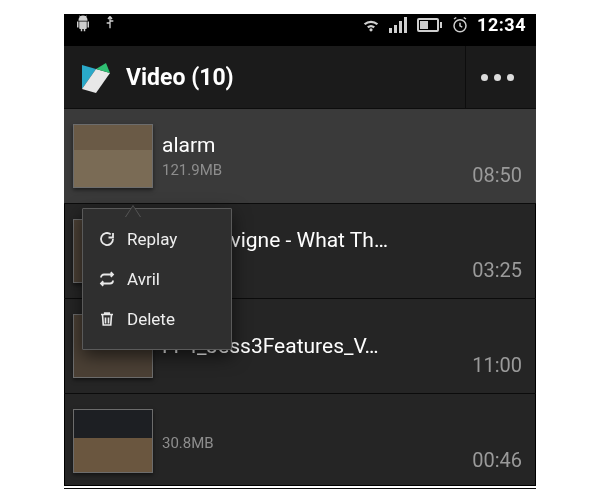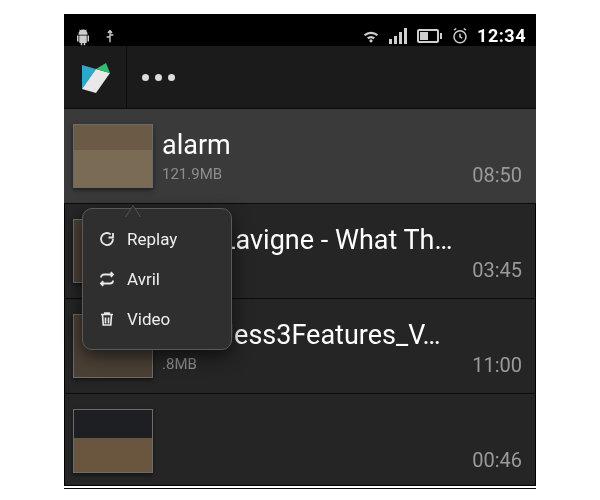--- a/index.html
+++ b/index.html
@@ -1,44 +1,44 @@
 <!DOCTYPE html>
 <html><head>
 <meta charset="utf-8">
 <style>
   html,body{margin:0;padding:0;width:600px;height:500px;background:#fff;font-family:Roboto,Arial,Helvetica,sans-serif;overflow:hidden}
   .stage{position:relative;width:600px;height:500px;background:#fff}
   .phone{position:absolute;left:64px;top:14px;width:472px;height:472px;background:#252525;color:#fff;box-shadow:0 0 0 1px #000 inset}
   
-  .status-bar{height:32px;background:#000;display:flex;align-items:flex-end;justify-content:space-between;padding:0 10px;font-size:15px}
+  .status-bar{height:32px;background:#000;display:flex;align-items:flex-start;justify-content:space-between;padding:0 10px;font-size:15px}
   .status-left,.status-right{display:flex;align-items:center;gap:10px}
   .status-right{gap:8px}
   .clock{font-weight:700;font-size:18px;letter-spacing:.5px}
   .ic{display:inline-flex;align-items:center;justify-content:center}
   .ic svg{display:block}
   
   .header{height:62px;background:#1b1b1b;display:flex;align-items:center;padding:0 8px;border-bottom:1px solid #0d0d0d}
   .logo{width:36px;height:36px;position:relative;margin-right:14px;margin-left:4px}
   .title{font-size:23px;font-weight:700;color:#fff;flex:1}
   .overflow{width:62px;height:62px;border-left:1px solid #0d0d0d;display:flex;align-items:center;justify-content:center;gap:6px}
   .overflow span{width:7px;height:7px;border-radius:50%;background:#dcdcdc;display:block}
   
   .list{}
   .row{display:flex;align-items:center;height:94px;border-bottom:1px solid #0b0b0b;padding-right:14px}
   .row.sel{background:#3a3a3a}
   .thumb-wrap{width:98px;display:flex;justify-content:center}
   .thumb{width:78px;height:62px;background:#4b4035;border:1px solid #6c6c6c;box-shadow:0 2px 4px rgba(0,0,0,.5)}
   .t1{background:linear-gradient(to bottom,#6a5a46 0%,#6a5a46 40%,#7a6b55 40%,#7a6b55 100%)}
   .t4{background:linear-gradient(to bottom,#1d1f23 0%,#1d1f23 45%,#6a563f 45%,#6a563f 100%)}
   .col{flex:1;min-width:0}
-  .name{font-size:27px;color:#fefefe;white-space:nowrap;overflow:hidden;text-overflow:ellipsis}
+  .name{font-size:21px;color:#fefefe;white-space:nowrap;overflow:hidden;text-overflow:ellipsis}
   .size{font-size:15px;color:#8d8d8d;margin-top:4px}
   .dur{font-size:20px;color:#9a9a9a;align-self:flex-end;margin-bottom:16px}
   
-  .popover{position:absolute;left:18px;top:194px;width:148px;background:#2f2f2f;border:1px solid #5a5a5a;border-radius:10px;box-shadow:0 6px 18px rgba(0,0,0,.6);padding:10px 0}
+  .popover{position:absolute;left:18px;top:194px;width:148px;background:#2f2f2f;border:1px solid #5a5a5a;border-radius:1px;box-shadow:0 6px 18px rgba(0,0,0,.6);padding:10px 0}
   .popover::before{content:"";position:absolute;left:42px;top:-12px;border:8px solid transparent;border-bottom:12px solid #5a5a5a}
   .popover::after{content:"";position:absolute;left:43px;top:-10px;border:7px solid transparent;border-bottom:11px solid #2f2f2f}
   .popover .item{display:flex;align-items:center;gap:10px;height:40px;padding:0 14px;font-size:17px;color:#eee}
   .popover .item .ic{width:20px}
 </style>
 </head>
 <body>
 
 <div class="stage">
   <div class="phone">
@@ -88,20 +88,21 @@
     </div>
 
     <div class="header">
       <div class="logo">
         <svg width="36" height="36" viewBox="0 0 36 36">
             <polygon points="6,6 20,10 6,30" fill="#2aa9c9"></polygon>
             <polygon points="20,10 34,14 20,34 6,30" fill="#e8e8e8"></polygon>
             <polygon points="20,10 34,14 30,4" fill="#2fbf72"></polygon>
           </svg>
       </div>
+      <div class="title">Video (10)</div>
       <div class="overflow">
         <span></span>
           <span></span>
           <span></span>
       </div>
     </div>
 
     <div class="list">
       <div class="row sel">
         <div class="thumb-wrap">
@@ -114,37 +115,37 @@
         <div class="dur">08:50</div>
       </div>
       <div class="row">
         <div class="thumb-wrap">
             <div class="thumb"></div>
           </div>
         <div class="col">
           <div class="name">Avril Lavigne - What Th…</div>
           <div class="size">7.5MB</div>
         </div>
-        <div class="dur">03:45</div>
+        <div class="dur">03:25</div>
       </div>
       <div class="row">
         <div class="thumb-wrap">
             <div class="thumb"></div>
           </div>
         <div class="col">
           <div class="name">FF4_Jess3Features_V…</div>
-          <div class="size">.8MB</div>
         </div>
         <div class="dur">11:00</div>
       </div>
       <div class="row">
         <div class="thumb-wrap">
             <div class="thumb t4"></div>
           </div>
         <div class="col">
+          <div class="size">30.8MB</div>
         </div>
         <div class="dur">00:46</div>
       </div>
     </div>
 
     <div class="popover">
       <div class="item">
         <span class="ic">
           <svg width="18" height="18" viewBox="0 0 24 24" fill="none" stroke="#e8e8e8" stroke-width="2.4">
               <path d="M20 12a8 8 0 1 1-3-6.2M20 4v6h-6"></path>
@@ -159,18 +160,18 @@
             </svg>
         </span>
         <span>Avril</span>
       </div>
       <div class="item">
         <span class="ic">
           <svg width="18" height="18" viewBox="0 0 24 24" fill="none" stroke="#e8e8e8" stroke-width="2.2">
               <path d="M4 6h16M9 6V4h6v2M6 6l1 14h10l1-14M10 10v8M14 10v8"></path>
             </svg>
         </span>
-        <span>Video</span>
+        <span>Delete</span>
       </div>
     </div>
 
   </div>
 </div>
 
 </body></html>

